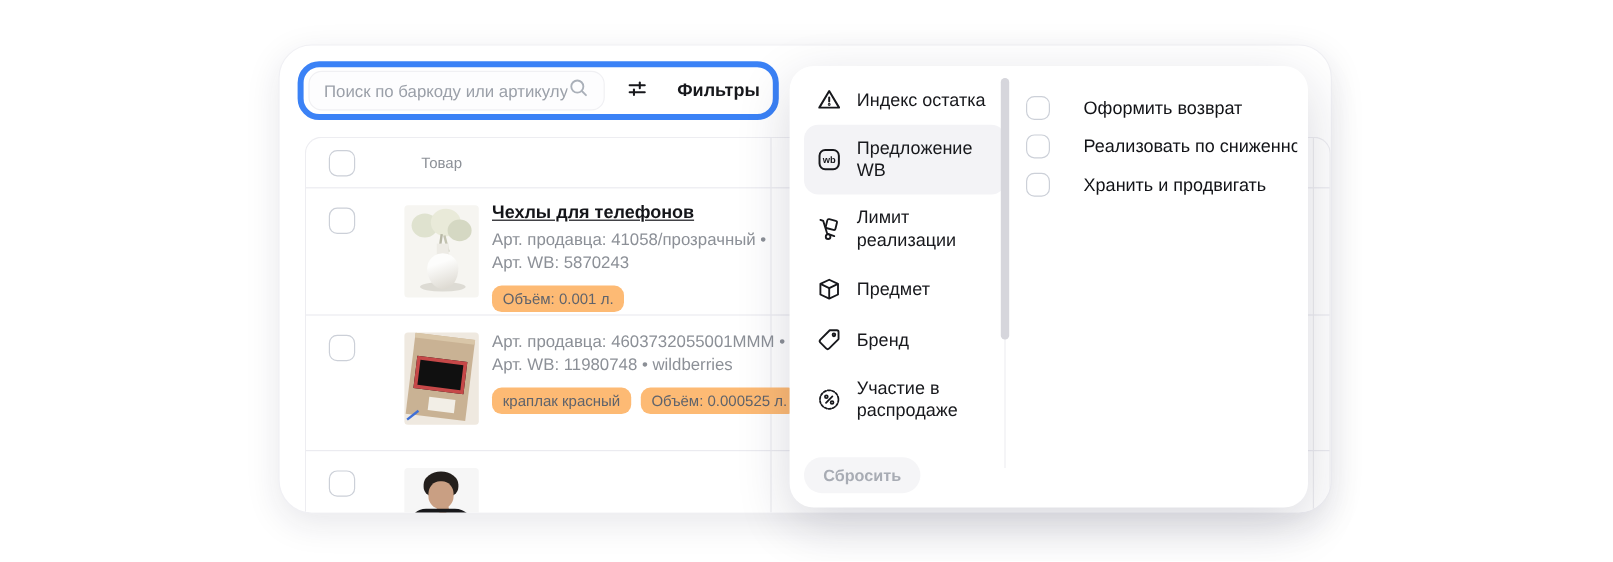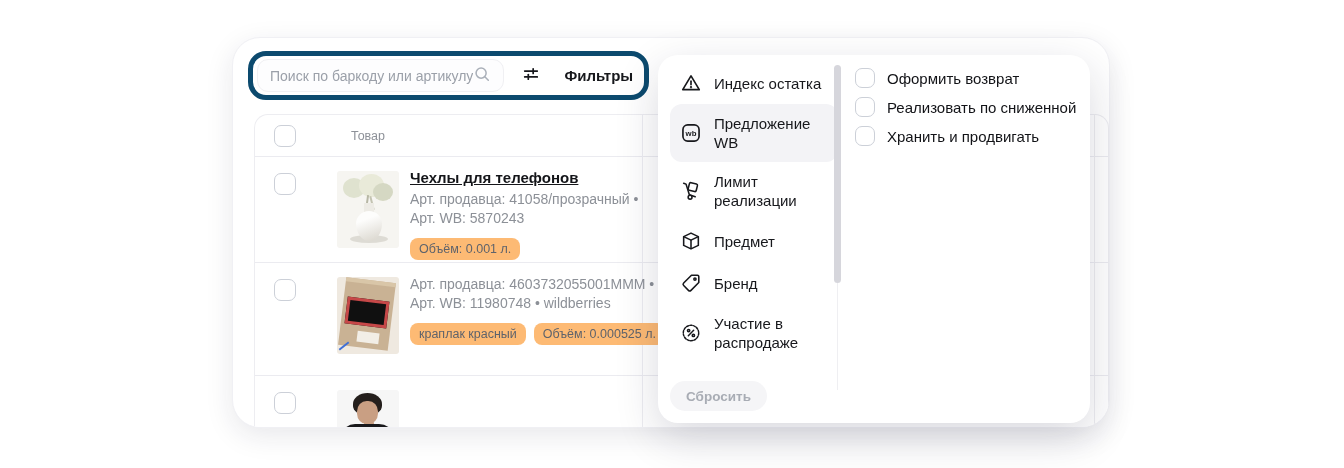--- a/index.html
+++ b/index.html
@@ -6,21 +6,21 @@
   body { background:#fff; font-family:"Liberation Sans", sans-serif; }
   #screen { position:relative; width:1344px; height:468px; background:#fff; overflow:hidden; }
 
   
   .card { position:absolute; left:232px; top:37px; width:878px; height:391px;
           background:#fff; border:1px solid #f0f0f4; border-radius:28px;
           box-shadow:0 8px 28px rgba(25,25,55,.10); overflow:hidden; }
 
   
   .annotation-frame { position:absolute; left:15px; top:13px; width:401px; height:49px;
-          border:5px solid #0c4a6e; border-radius:18px; background:#fff;
+          border:5px solid #3b82f6; border-radius:18px; background:#fff;
           display:flex; align-items:center; padding:3px 4px; gap:4px; z-index:5; }
   .search-input { flex:1; height:33px; background:#fdfdfe; border:1px solid #f0f0f3;
           border-radius:11px; display:flex; align-items:center; justify-content:space-between;
           padding:0 12px; cursor:text; }
   .search-input .placeholder { color:#9ba0a9; font-size:14px; white-space:nowrap; overflow:hidden; }
   .filters-btn { display:flex; align-items:center; gap:24px; background:transparent; border:none;
           padding:0 12px 0 14px; height:33px; font-family:inherit; font-size:15px; font-weight:700;
           color:#17181c; cursor:pointer; white-space:nowrap; }
 
   
@@ -82,21 +82,21 @@
           cursor:pointer; }
   .menu-item.selected { background:#f3f3f6; }
   .menu-item .mi-icon { width:22px; height:22px; flex:none; }
   .menu-item .mi-label { font-size:15px; font-weight:500; color:#17181c; line-height:19px;
           max-width:116px; }
   .popup-scrollbar { position:absolute; left:176px; top:10px; width:7px; height:350px; }
   .popup-scrollbar .track { position:absolute; left:3px; top:0; bottom:25px; width:1px; background:#efeff2; }
   .popup-scrollbar .thumb-bar { position:absolute; left:0; top:0; width:7px; height:218px;
           background:#d6d6dc; border-radius:4px; }
   .options { position:absolute; left:197px; top:13px; width:226px; }
-  .option-row { display:flex; align-items:center; gap:12px; margin-bottom:9px; cursor:pointer; }
+  .option-row { display:flex; align-items:center; gap:28px; margin-bottom:9px; cursor:pointer;margin-top:12px; }
   .option-row .cb { width:20px; height:20px; border-radius:7px; }
   .option-row .opt-label { font-size:15px; font-weight:500; color:#121317; white-space:nowrap;
           overflow:hidden; }
   .popup-actions { position:absolute; left:12px; bottom:12px; display:flex; gap:9px; }
   .btn { height:30px; border:none; border-radius:15px; padding:0 16px; font-family:inherit;
           font-size:13.5px; font-weight:600; cursor:pointer; }
   .btn-apply { background:#dcc8f8; color:#b394ef; }
   .btn-reset { background:#f5f5f7; color:#a8acb4; }
 </style>
 </head>

